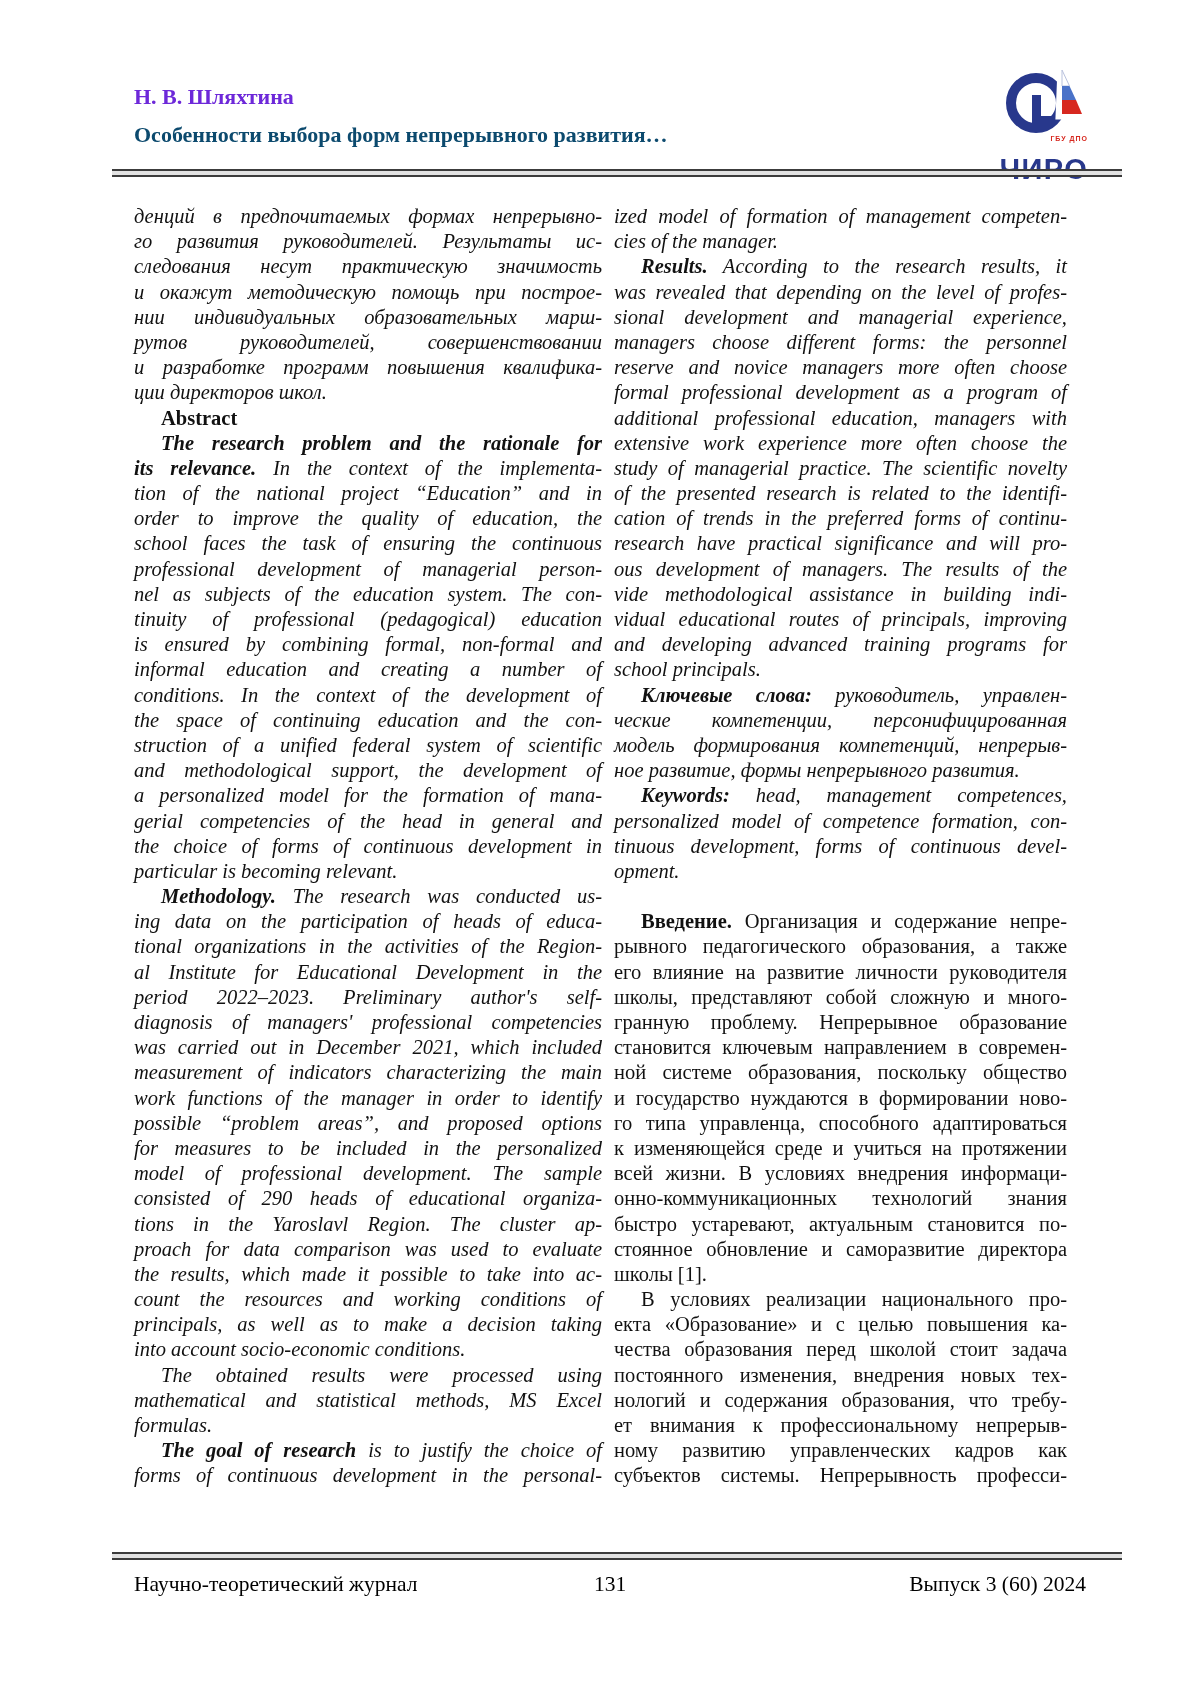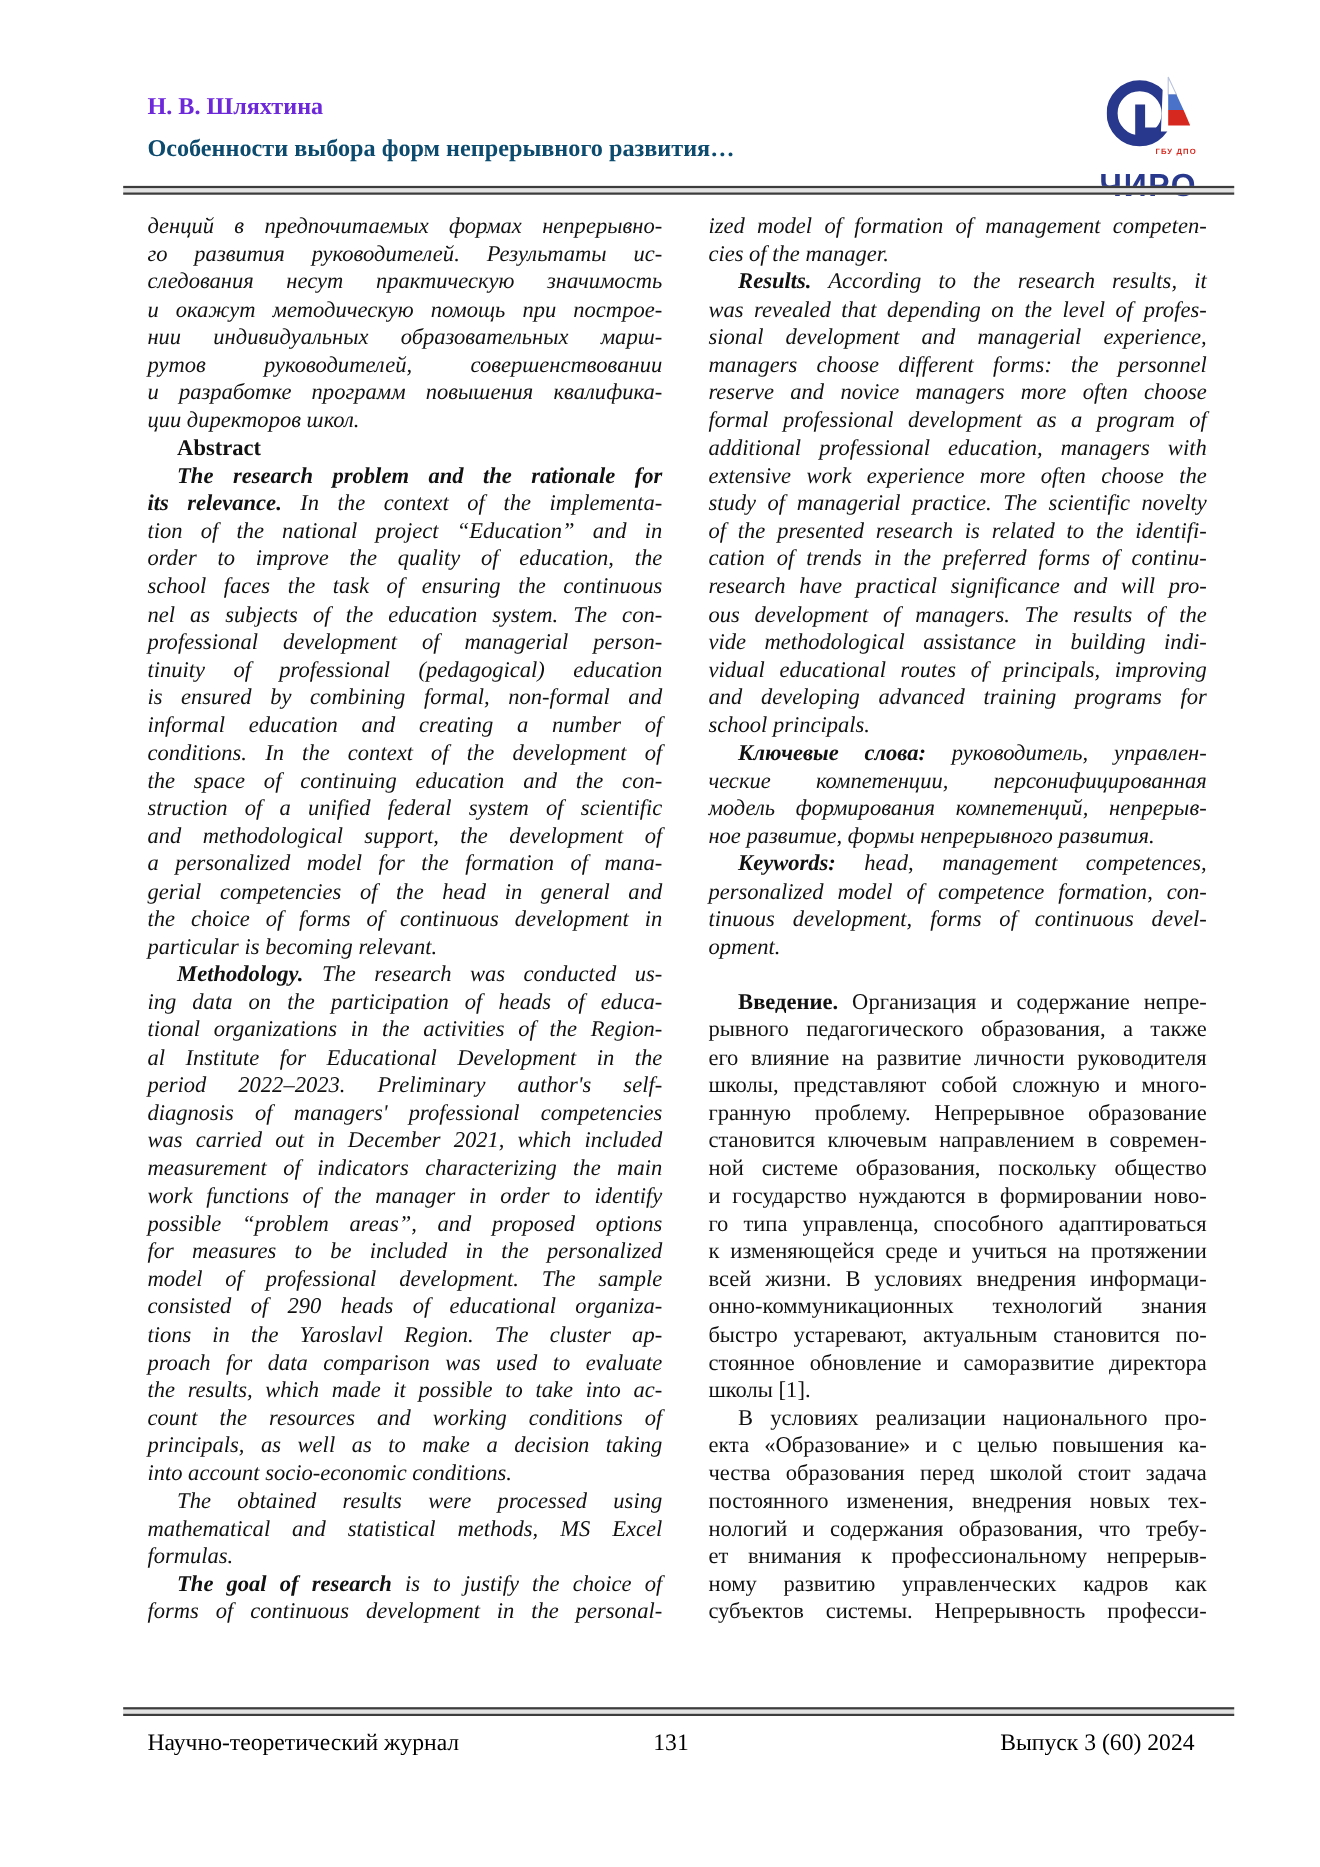--- a/index.html
+++ b/index.html
@@ -13,21 +13,21 @@
   #hdr-rule{top:169px;}
   #ftr-rule{top:1552px;}
   
   #logo{position:absolute;left:998px;top:68px;width:92px;text-align:center;}
   #logo svg{display:block;margin:0 auto;}
   .logo-small{font-family:"Liberation Sans",sans-serif;font-size:7px;font-weight:bold;
               color:#d7281f;letter-spacing:1px;text-align:right;margin:1px 2px 0 0;line-height:7px;}
   .logo-abbr{font-family:"Liberation Sans",sans-serif;font-size:29px;font-weight:bold;
              color:#28388c;letter-spacing:1.5px;line-height:27px;margin-top:14px;}
   
-  #cols{position:absolute;left:134px;top:194px;display:flex;gap:42px;}
+  #cols{position:absolute;left:134px;top:204px;display:flex;gap:12px;}
   .col{font-size:20.5px;line-height:25.2px;}
   .col0{width:468px;}
   .col1{width:453px;}
   .ln{height:25.2px;text-align:justify;text-align-last:justify;-moz-text-align-last:justify;}
   .ln.end{text-align-last:left;-moz-text-align-last:left;}
   .ln.ind{text-indent:27px;}
   .ln.spacer{height:25.2px;}
   .s-n{font-style:normal;}
   .s-i{font-style:italic;}
   .s-b{font-weight:bold;}
@@ -74,22 +74,22 @@
         <div class="ln"><span class="s-i">нии индивидуальных образовательных марш-</span></div>
         <div class="ln"><span class="s-i">рутов руководителей, совершенствовании</span></div>
         <div class="ln"><span class="s-i">и разработке программ повышения квалифика-</span></div>
         <div class="ln end"><span class="s-i">ции директоров школ.</span></div>
         <div class="ln ind end"><span class="s-b">Abstract</span></div>
         <div class="ln ind"><span class="s-bi">The research problem and the rationale for</span></div>
         <div class="ln"><span class="s-bi">its relevance.</span><span class="s-i"> In the context of the implementa-</span></div>
         <div class="ln"><span class="s-i">tion of the national project “Education” and in</span></div>
         <div class="ln"><span class="s-i">order to improve the quality of education, the</span></div>
         <div class="ln"><span class="s-i">school faces the task of ensuring the continuous</span></div>
+        <div class="ln"><span class="s-i">professional development of managerial person-</span></div>
         <div class="ln"><span class="s-i">nel as subjects of the education system. The con-</span></div>
-        <div class="ln"><span class="s-i">professional development of managerial person-</span></div>
         <div class="ln"><span class="s-i">tinuity of professional (pedagogical) education</span></div>
         <div class="ln"><span class="s-i">is ensured by combining formal, non-formal and</span></div>
         <div class="ln"><span class="s-i">informal education and creating a number of</span></div>
         <div class="ln"><span class="s-i">conditions. In the context of the development of</span></div>
         <div class="ln"><span class="s-i">the space of continuing education and the con-</span></div>
         <div class="ln"><span class="s-i">struction of a unified federal system of scientific</span></div>
         <div class="ln"><span class="s-i">and methodological support, the development of</span></div>
         <div class="ln"><span class="s-i">a personalized model for the formation of mana-</span></div>
         <div class="ln"><span class="s-i">gerial competencies of the head in general and</span></div>
         <div class="ln"><span class="s-i">the choice of forms of continuous development in</span></div>

